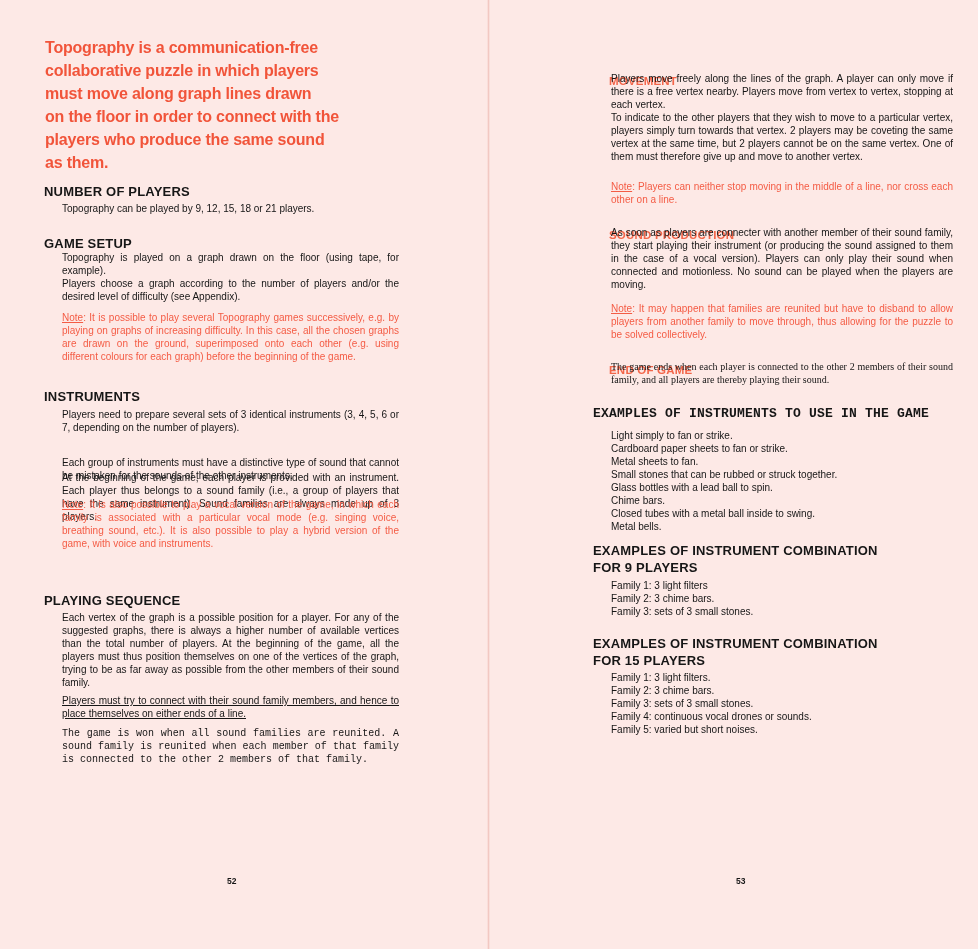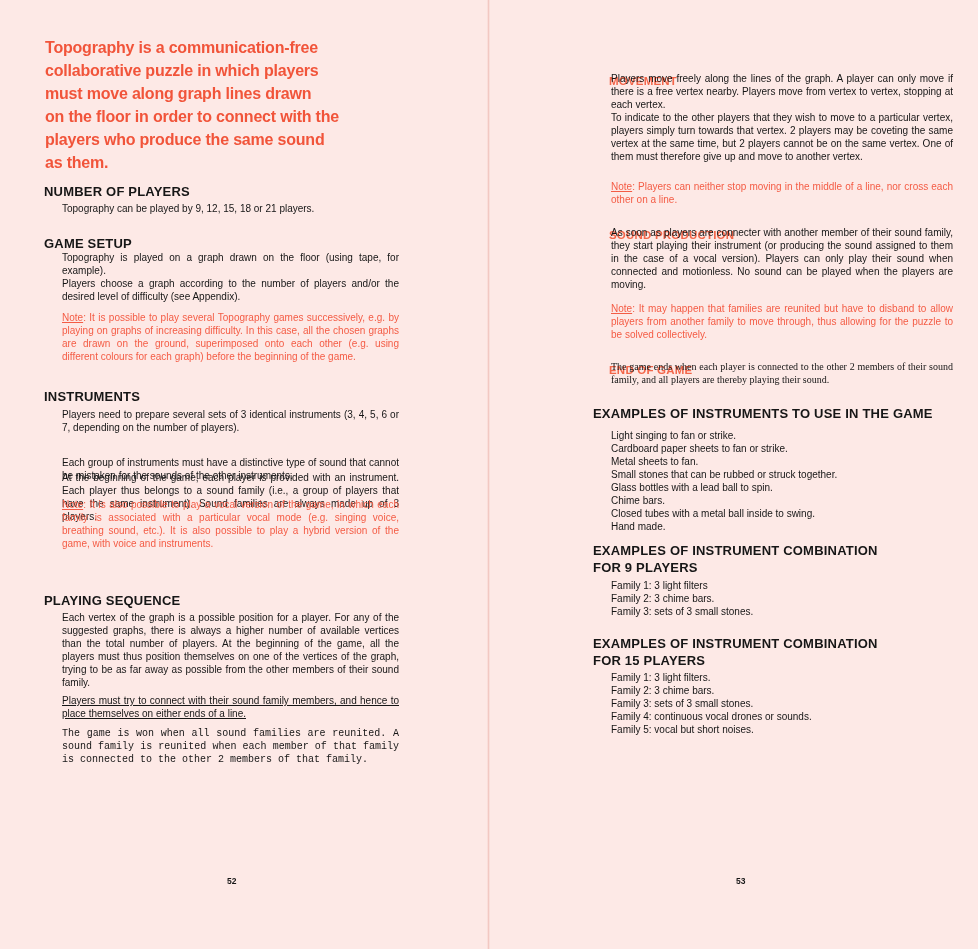--- a/index.html
+++ b/index.html
@@ -55,21 +55,21 @@
   .l-intro{top:36px;left:1px;}
   .l-h-nop{top:184px;} .l-b-nop{top:202px;}
   .l-h-gs{top:236px;}  .l-b-gs{top:251px;}  .l-n-gs{top:311px;}
   .l-h-ins{top:389px;} .l-p1-ins{top:408px;} .l-p2-ins{top:440px;margin-top:16px;} .l-p3-ins{top:471px;} .l-n-ins{top:498px;}
   .l-h-ps{top:593px;}  .l-p1-ps{top:611px;}  .l-p2-ps{top:694px;text-decoration:underline;}  .l-p3-ps{top:727px;font-family:Liberation Mono, monospace;}
 
   
   .r-h-mov{top:58px;}  .r-b-mov{top:72px;}  .r-n-mov{top:180px;}
   .r-h-sp{top:212px;}  .r-b-sp{top:226px;}  .r-n-sp{top:302px;}
   .r-h-eog{top:347px;} .r-b-eog{top:360px;font-family:Liberation Serif, serif;}
-  .r-h-ex{top:406px;}  .r-l-ex{top:429px;}
+  .r-h-ex{top:406px;font-family:Liberation Mono, monospace;}  .r-l-ex{top:429px;}
   .r-h-c9{top:542px;line-height:17px;}  .r-l-c9{top:579px;}
   .r-h-c15{top:635px;line-height:17px;} .r-l-c15{top:671px;}
 </style>
 </head>
 <body>
 
 <div class="fold"></div>
 
 <main class="page page-left">
   <p class="intro blk l-intro">Topography is a communication-free
@@ -107,43 +107,43 @@
 
   <h3 class="hd-orange blk r-h-sp">SOUND PRODUCTION</h3>
   <p class="body blk r-b-sp">As soon as players are connecter with another member of their sound family, they start playing their instrument (or producing the sound assigned to them in the case of a vocal version). Players can only play their sound when connected and motionless. No sound can be played when the players are moving.</p>
   <p class="body note blk r-n-sp"><span class="note-label">Note</span><span>: It may happen that families are reunited but have to disband to allow players from another family to move through, thus allowing for the puzzle to be solved collectively.</span></p>
 
   <h3 class="hd-orange blk r-h-eog">END OF GAME</h3>
   <p class="body blk r-b-eog">The game ends when each player is connected to the other 2 members of their sound family, and all players are thereby playing their sound.</p>
 
   <h2 class="hd blk r-h-ex">EXAMPLES OF INSTRUMENTS TO USE IN THE GAME</h2>
   <div class="list blk r-l-ex">
-    <div>Light singing to fan or strike.</div>
+    <div>Light simply to fan or strike.</div>
     <div>Cardboard paper sheets to fan or strike.</div>
     <div>Metal sheets to fan.</div>
     <div>Small stones that can be rubbed or struck together.</div>
     <div>Glass bottles with a lead ball to spin.</div>
     <div>Chime bars.</div>
     <div>Closed tubes with a metal ball inside to swing.</div>
-    <div>Hand made.</div>
+    <div>Metal bells.</div>
   </div>
 
   <h2 class="hd blk r-h-c9">EXAMPLES OF INSTRUMENT COMBINATION
 FOR 9 PLAYERS</h2>
   <div class="list blk r-l-c9">
     <div>Family 1: 3 light filters</div>
     <div>Family 2: 3 chime bars.</div>
     <div>Family 3: sets of 3 small stones.</div>
   </div>
 
   <h2 class="hd blk r-h-c15">EXAMPLES OF INSTRUMENT COMBINATION
 FOR 15 PLAYERS</h2>
   <div class="list blk r-l-c15">
     <div>Family 1: 3 light filters.</div>
     <div>Family 2: 3 chime bars.</div>
     <div>Family 3: sets of 3 small stones.</div>
     <div>Family 4: continuous vocal drones or sounds.</div>
-    <div>Family 5: vocal but short noises.</div>
+    <div>Family 5: varied but short noises.</div>
   </div>
 </main>
 
 <div class="pagenum pn-left">52</div>
 <div class="pagenum pn-right">53</div>
 
 </body></html>

